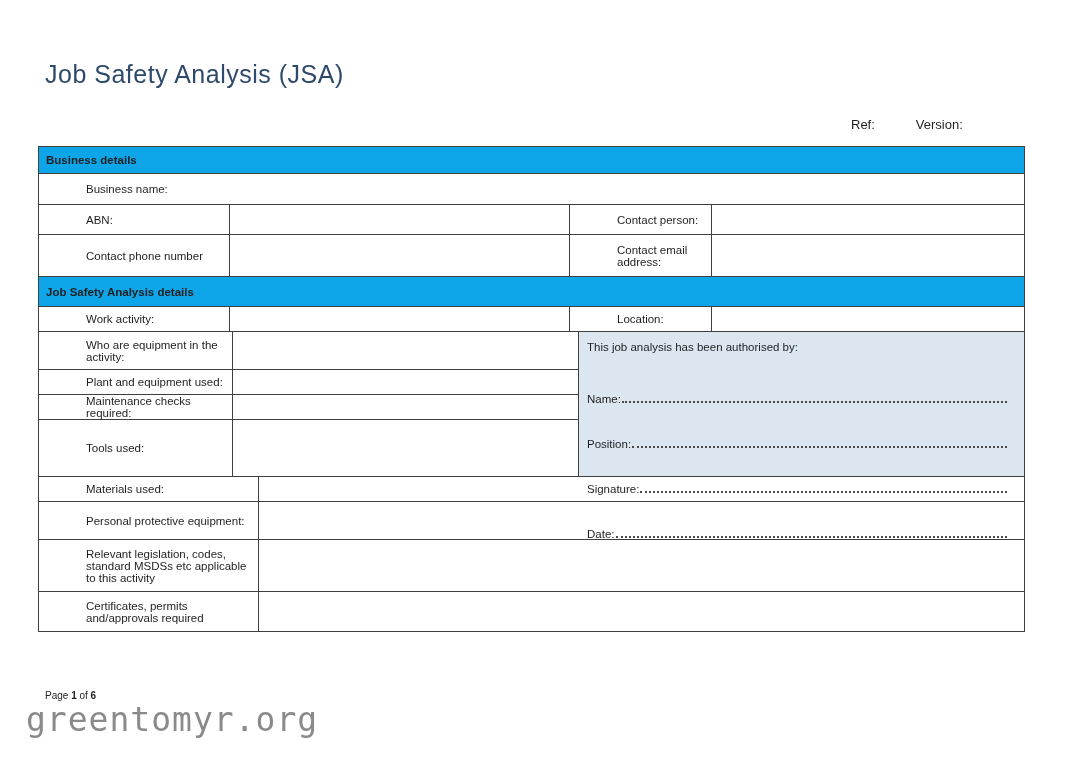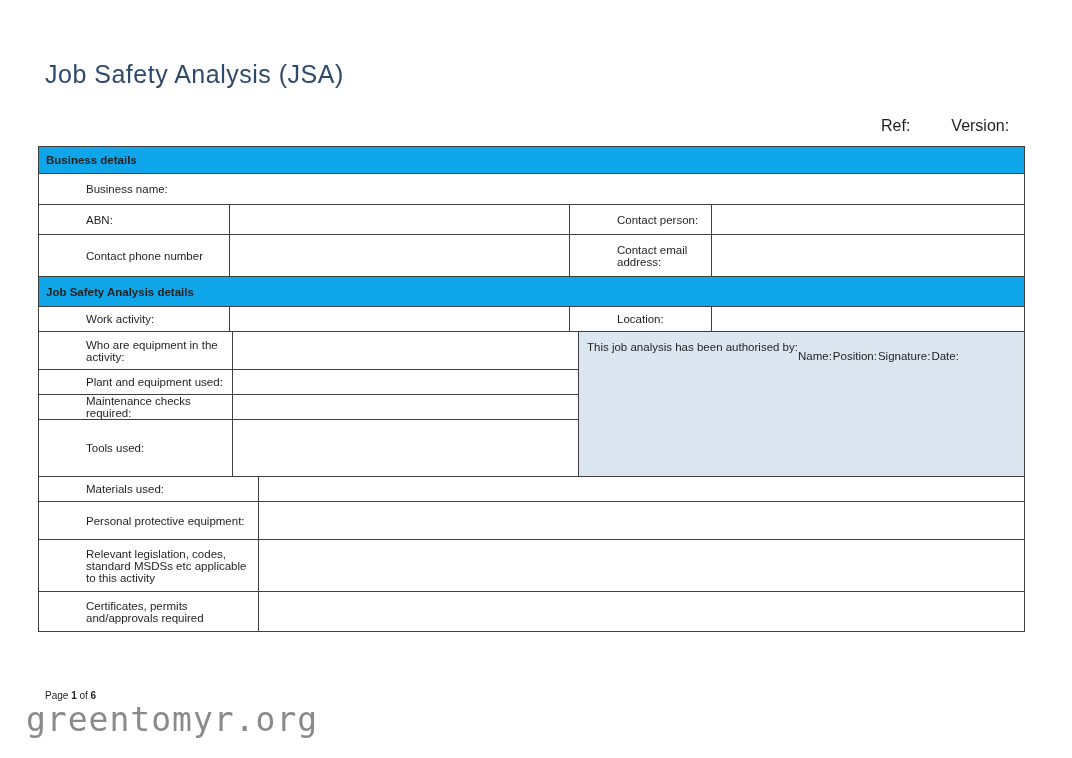--- a/index.html
+++ b/index.html
@@ -20,22 +20,22 @@
     top: 60px;
     font-size: 25px;
     font-weight: 400;
     color: #2e4a6b;
     letter-spacing: 0.5px;
   }
 
   .ref-line {
     position: absolute;
     top: 117px;
-    left: 881px;
-    font-size: 16px;
+    left: 851px;
+    font-size: 13px;
     display: flex;
     gap: 41px;
   }
 
   .jsa-table {
     position: absolute;
     left: 38px;
     top: 146px;
     width: 987px;
     border: 1px solid #3f3f3f;
@@ -80,21 +80,22 @@
   .mid-section { display: flex; height: 145px; border-bottom: 1px solid #3f3f3f; }
   .mid-left { width: 540px; border-right: 1px solid #3f3f3f; display: flex; flex-direction: column; }
   .mid-left .trow:last-child { border-bottom: none; flex: 1; }
   .mid-left .c2m { width: 359px; }
 
   .auth-panel {
     width: 446px;
     background: #dce6f1;
     padding: 9px 17px 8px 8px;
     display: flex;
-    flex-direction: row;
+    flex-direction: column;
+    gap: 24px;
   }
   .auth-heading { margin-bottom: 7px; }
   .auth-field {
     display: flex;
     align-items: baseline;
     height: 29px;
     padding-top: 9px;
   }
   .auth-field .leader {
     flex: 1;

